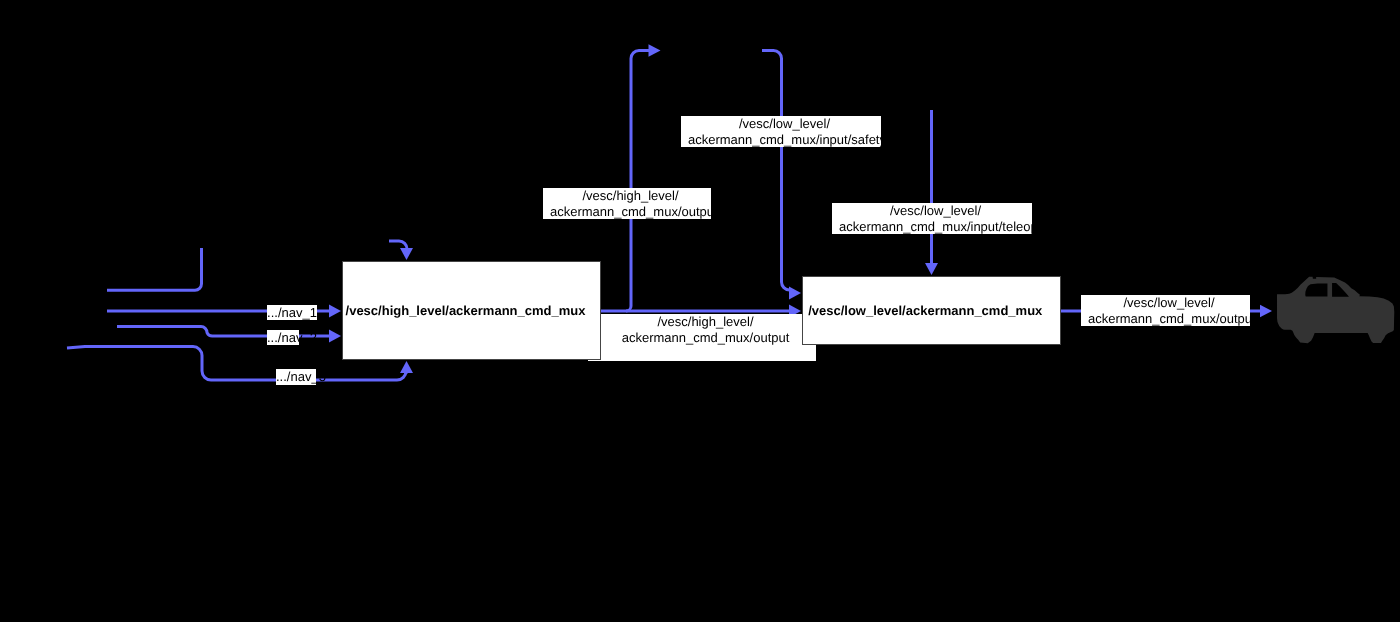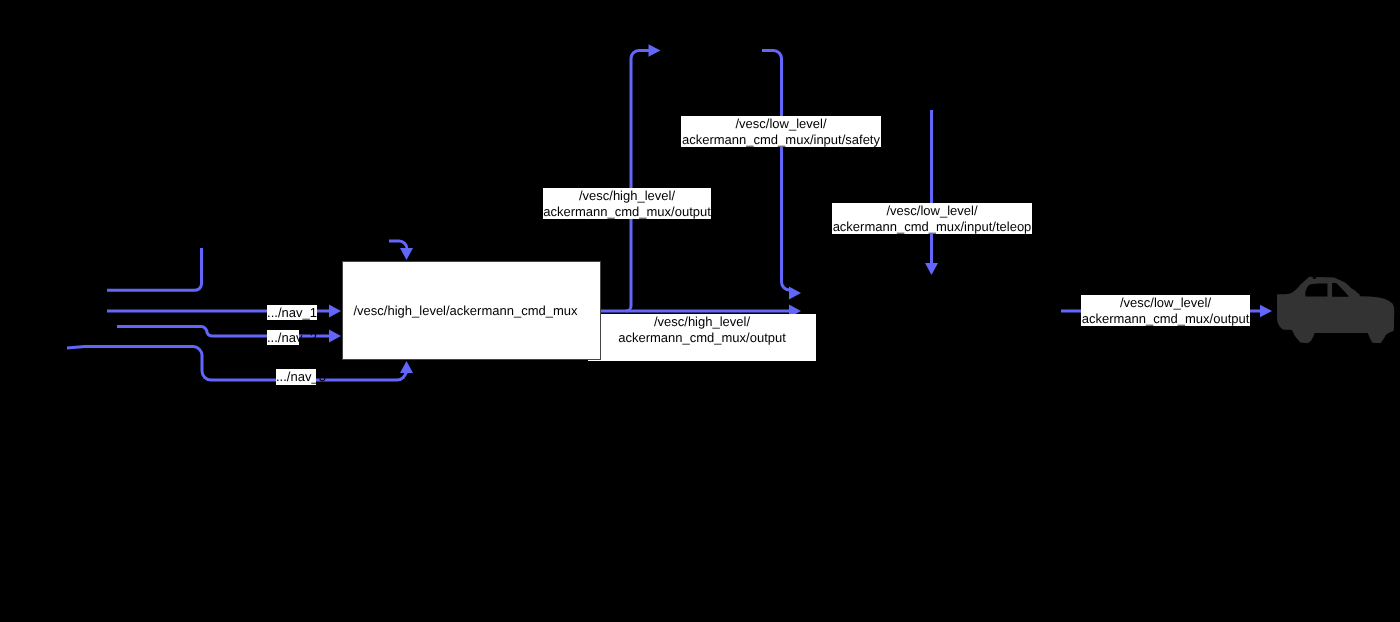--- a/index.html
+++ b/index.html
@@ -5,25 +5,25 @@
   html,body{margin:0;padding:0;background:#000;-webkit-font-smoothing:antialiased;}
   *{-webkit-font-smoothing:antialiased;text-rendering:geometricPrecision;}
   #root{position:relative;width:1400px;height:622px;background:#000;overflow:hidden;
         font-family:"Liberation Sans",sans-serif;}
   #wires{position:absolute;left:0;top:0;z-index:1;}
   .wire{fill:none;stroke:#6366fa;stroke-width:3;stroke-linecap:butt;stroke-linejoin:round;}
   .head{fill:#6366fa;stroke:none;}
   .lbl{position:absolute;background:#ffffff;color:#000;font-size:13px;line-height:15.5px;z-index:2;
        text-align:center;white-space:nowrap;}
   .lbl.multi{font-size:0;}
-  .lbl.multi > div{font-size:13px;line-height:15.5px;height:15.5px;}
+  .lbl.multi > div{font-size:13px;line-height:15.5px;height:15.5px;padding-left:7px;}
   .node{position:absolute;background:#ffffff;box-sizing:border-box;z-index:3;
         border:1px solid #454545;}
   .nodetext{position:absolute;left:0;right:12px;top:50%;margin-top:-7.75px;line-height:15.5px;
-            text-align:center;font-size:13px;color:#000;}
+            text-align:center;font-size:13px;color:#000;font-weight:bold;}
   #car{position:absolute;}
 </style>
 </head>
 <body>
 
 <div id="root">
 
 <svg id="wires" width="1400" height="622" viewBox="0 0 1400 622">
 
   <path class="wire" d="M107,290.3 H195 a6.5,6.5 0 0 0 6.5,-6.5 V248"></path>
@@ -53,20 +53,23 @@
 
   <path class="wire" d="M1061,311 H1261"></path>
   <path class="head" d="M1272,311 L1260,304.8 L1260,317.2 Z"></path>
 
 </svg>
 
 <div class="node" style="left:342px;top:261px;width:259px;height:99px;">
   <div class="nodetext">/vesc/high_level/ackermann_cmd_mux</div>
 </div>
 
+<div class="node" style="left:801.5px;top:275.5px;width:259.5px;height:69.5px;">
+  <div class="nodetext">/vesc/low_level/ackermann_cmd_mux</div>
+</div>
 
 
 <div class="lbl" style="left:267px;top:304.5px;width:50px;height:15.5px;">.../nav_1</div>
 
 <div class="lbl" style="left:267px;top:329.5px;width:32px;height:15.5px;">.../nav_2</div>
 
 <div class="lbl" style="left:276px;top:369px;width:40px;height:15.5px;">.../nav_3</div>
 
 <div class="lbl multi" style="left:543px;top:188px;width:168px;">
   <div>/vesc/high_level/</div>

